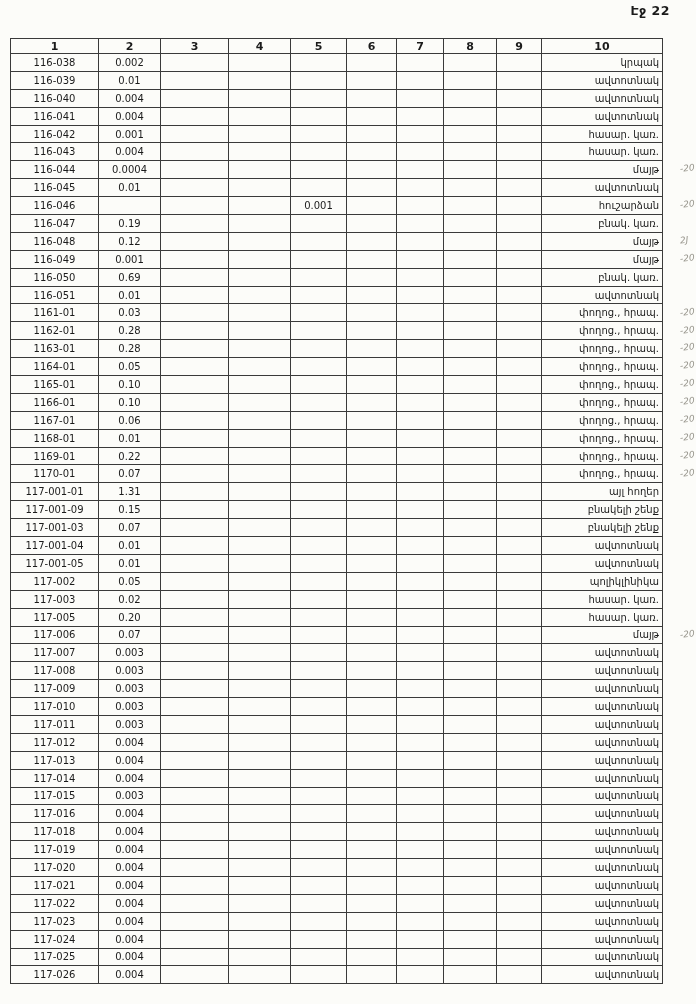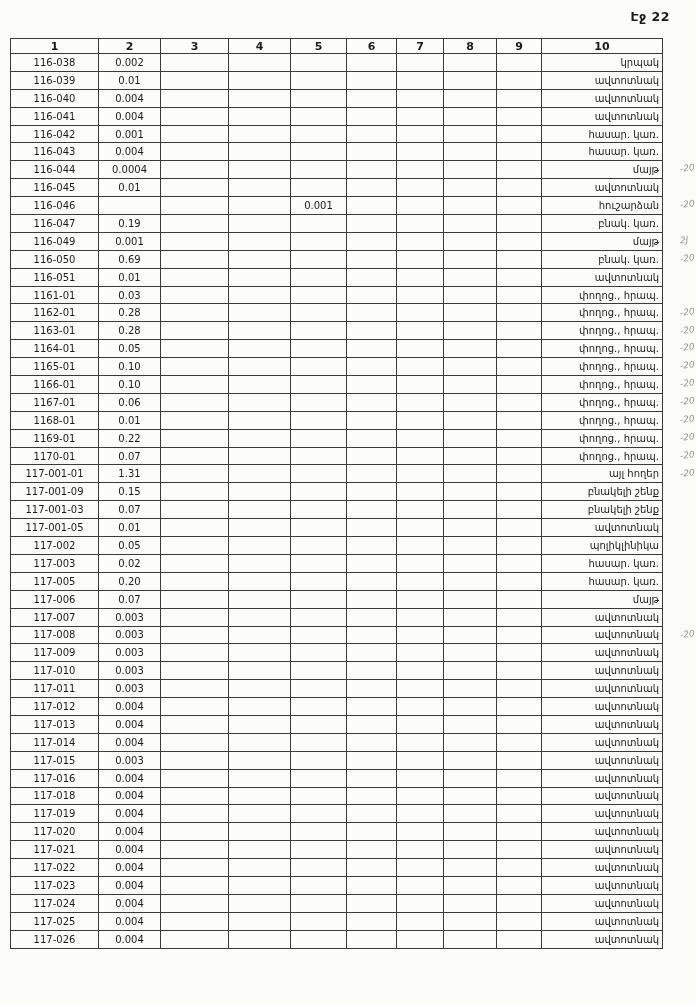--- a/index.html
+++ b/index.html
@@ -6,21 +6,21 @@
   html,body { width:696px; height:1004px; }
   body {
     position:relative;
     background:#fcfcf9;
     font-family:"DejaVu Sans", sans-serif;
     color:#1b1b1b;
     overflow:hidden;
   }
   .page-label {
     position:absolute;
-    top:9px;
+    top:3px;
     right:26px;
     font-size:12.5px;
     font-weight:bold;
     letter-spacing:0.5px;
   }
   table.grid {
     position:absolute;
     left:10px;
     top:38px;
     width:652px;
@@ -211,20 +211,32 @@
         <td class="c3"></td>
         <td class="c4"></td>
         <td class="c5"></td>
         <td class="c6"></td>
         <td class="c7"></td>
         <td class="c8"></td>
         <td class="c9"></td>
         <td class="c10">բնակ. կառ.</td>
       </tr>
       <tr>
+        <td class="c1">116-048</td>
+        <td class="c2">0.12</td>
+        <td class="c3"></td>
+        <td class="c4"></td>
+        <td class="c5"></td>
+        <td class="c6"></td>
+        <td class="c7"></td>
+        <td class="c8"></td>
+        <td class="c9"></td>
+        <td class="c10">մայթ</td>
+      </tr>
+      <tr>
         <td class="c1">116-049</td>
         <td class="c2">0.001</td>
         <td class="c3"></td>
         <td class="c4"></td>
         <td class="c5"></td>
         <td class="c6"></td>
         <td class="c7"></td>
         <td class="c8"></td>
         <td class="c9"></td>
         <td class="c10">մայթ</td>
@@ -401,20 +413,32 @@
         <td class="c1">117-001-03</td>
         <td class="c2">0.07</td>
         <td class="c3"></td>
         <td class="c4"></td>
         <td class="c5"></td>
         <td class="c6"></td>
         <td class="c7"></td>
         <td class="c8"></td>
         <td class="c9"></td>
         <td class="c10">բնակելի շենք</td>
+      </tr>
+      <tr>
+        <td class="c1">117-001-04</td>
+        <td class="c2">0.01</td>
+        <td class="c3"></td>
+        <td class="c4"></td>
+        <td class="c5"></td>
+        <td class="c6"></td>
+        <td class="c7"></td>
+        <td class="c8"></td>
+        <td class="c9"></td>
+        <td class="c10">ավտոտնակ</td>
       </tr>
       <tr>
         <td class="c1">117-001-05</td>
         <td class="c2">0.01</td>
         <td class="c3"></td>
         <td class="c4"></td>
         <td class="c5"></td>
         <td class="c6"></td>
         <td class="c7"></td>
         <td class="c8"></td>

